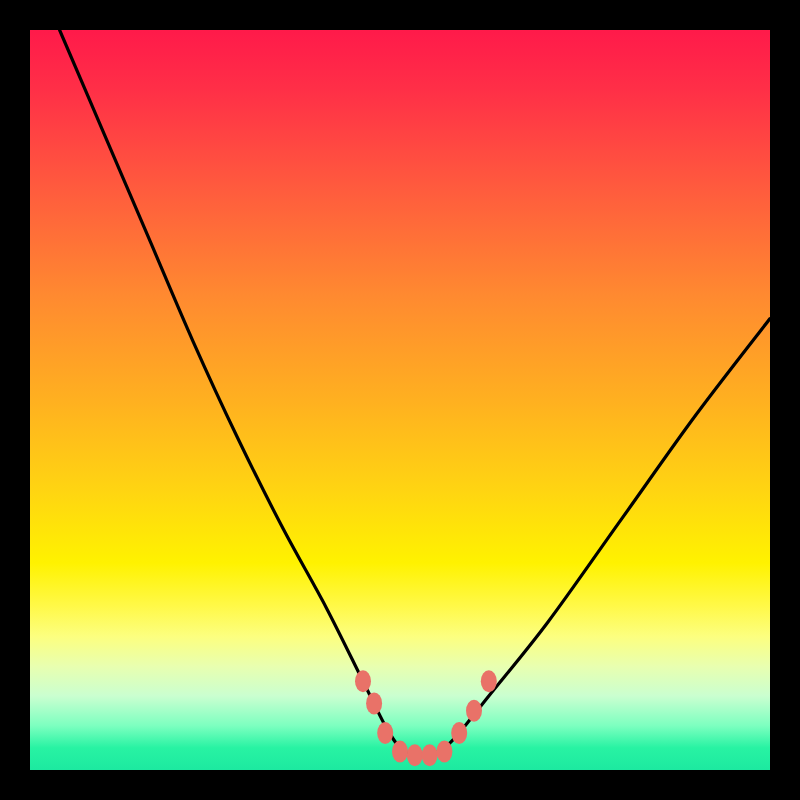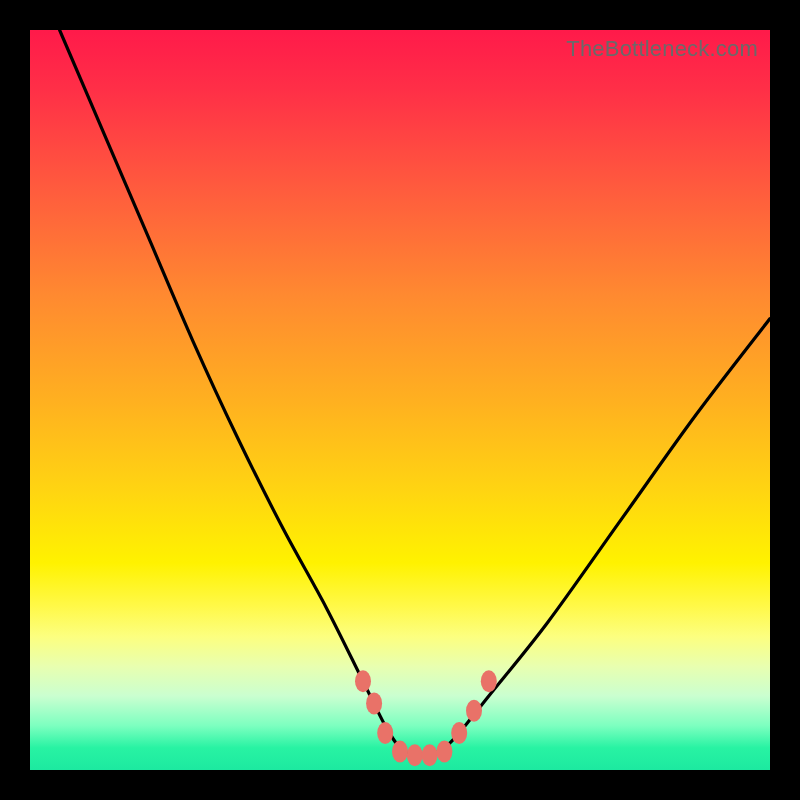--- a/index.html
+++ b/index.html
@@ -60,21 +60,20 @@
     height: 740px;
     z-index: 10;
   }
 </style>
 </head>
 <body>
 
 <div class="frame">
   <div class="plot-area">
 
-    <div class="watermark">TheBottleneck.com</div>
 
     <svg class="curve" viewBox="0 0 740 740" preserveAspectRatio="none">
       <path id="curve-path" fill="none" stroke="#000000" stroke-width="3.2" stroke-linecap="round" stroke-linejoin="round" d="M 29.6 0.0 C 37.0 17.3, 59.2 69.1, 74.0 103.6 C 88.8 138.1, 103.6 172.7, 118.4 207.2 C 133.2 241.7, 148.0 277.5, 162.8 310.8 C 177.6 344.1, 192.4 376.2, 207.2 407.0 C 222.0 437.8, 236.8 467.4, 251.6 495.8 C 266.4 524.2, 282.4 551.3, 296.0 577.2 C 309.6 603.1, 323.1 631.5, 333.0 651.2 C 342.9 670.9, 349.0 684.5, 355.2 695.6 C 361.4 706.7, 365.1 712.9, 370.0 717.8 C 374.9 722.7, 379.9 724.0, 384.8 725.2 C 389.7 726.4, 394.7 726.4, 399.6 725.2 C 404.5 724.0, 409.5 721.5, 414.4 717.8 C 419.3 714.1, 421.8 711.6, 429.2 703.0 C 436.6 694.4, 444.0 684.5, 458.8 666.0 C 473.6 647.5, 495.8 621.6, 518.0 592.0 C 540.2 562.4, 567.3 522.9, 592.0 488.4 C 616.7 453.9, 641.3 418.1, 666.0 384.8 C 690.7 351.5, 727.7 304.6, 740.0 288.6"></path>
       <g id="markers-group">
           <ellipse cx="333.0" cy="651.2" rx="8" ry="11" fill="#e97268"></ellipse>
           <ellipse cx="344.1" cy="673.4" rx="8" ry="11" fill="#e97268"></ellipse>
           <ellipse cx="355.2" cy="703.0" rx="8" ry="11" fill="#e97268"></ellipse>
           <ellipse cx="370.0" cy="721.5" rx="8" ry="11" fill="#e97268"></ellipse>
           <ellipse cx="384.8" cy="725.2" rx="8" ry="11" fill="#e97268"></ellipse>
           <ellipse cx="399.6" cy="725.2" rx="8" ry="11" fill="#e97268"></ellipse>

